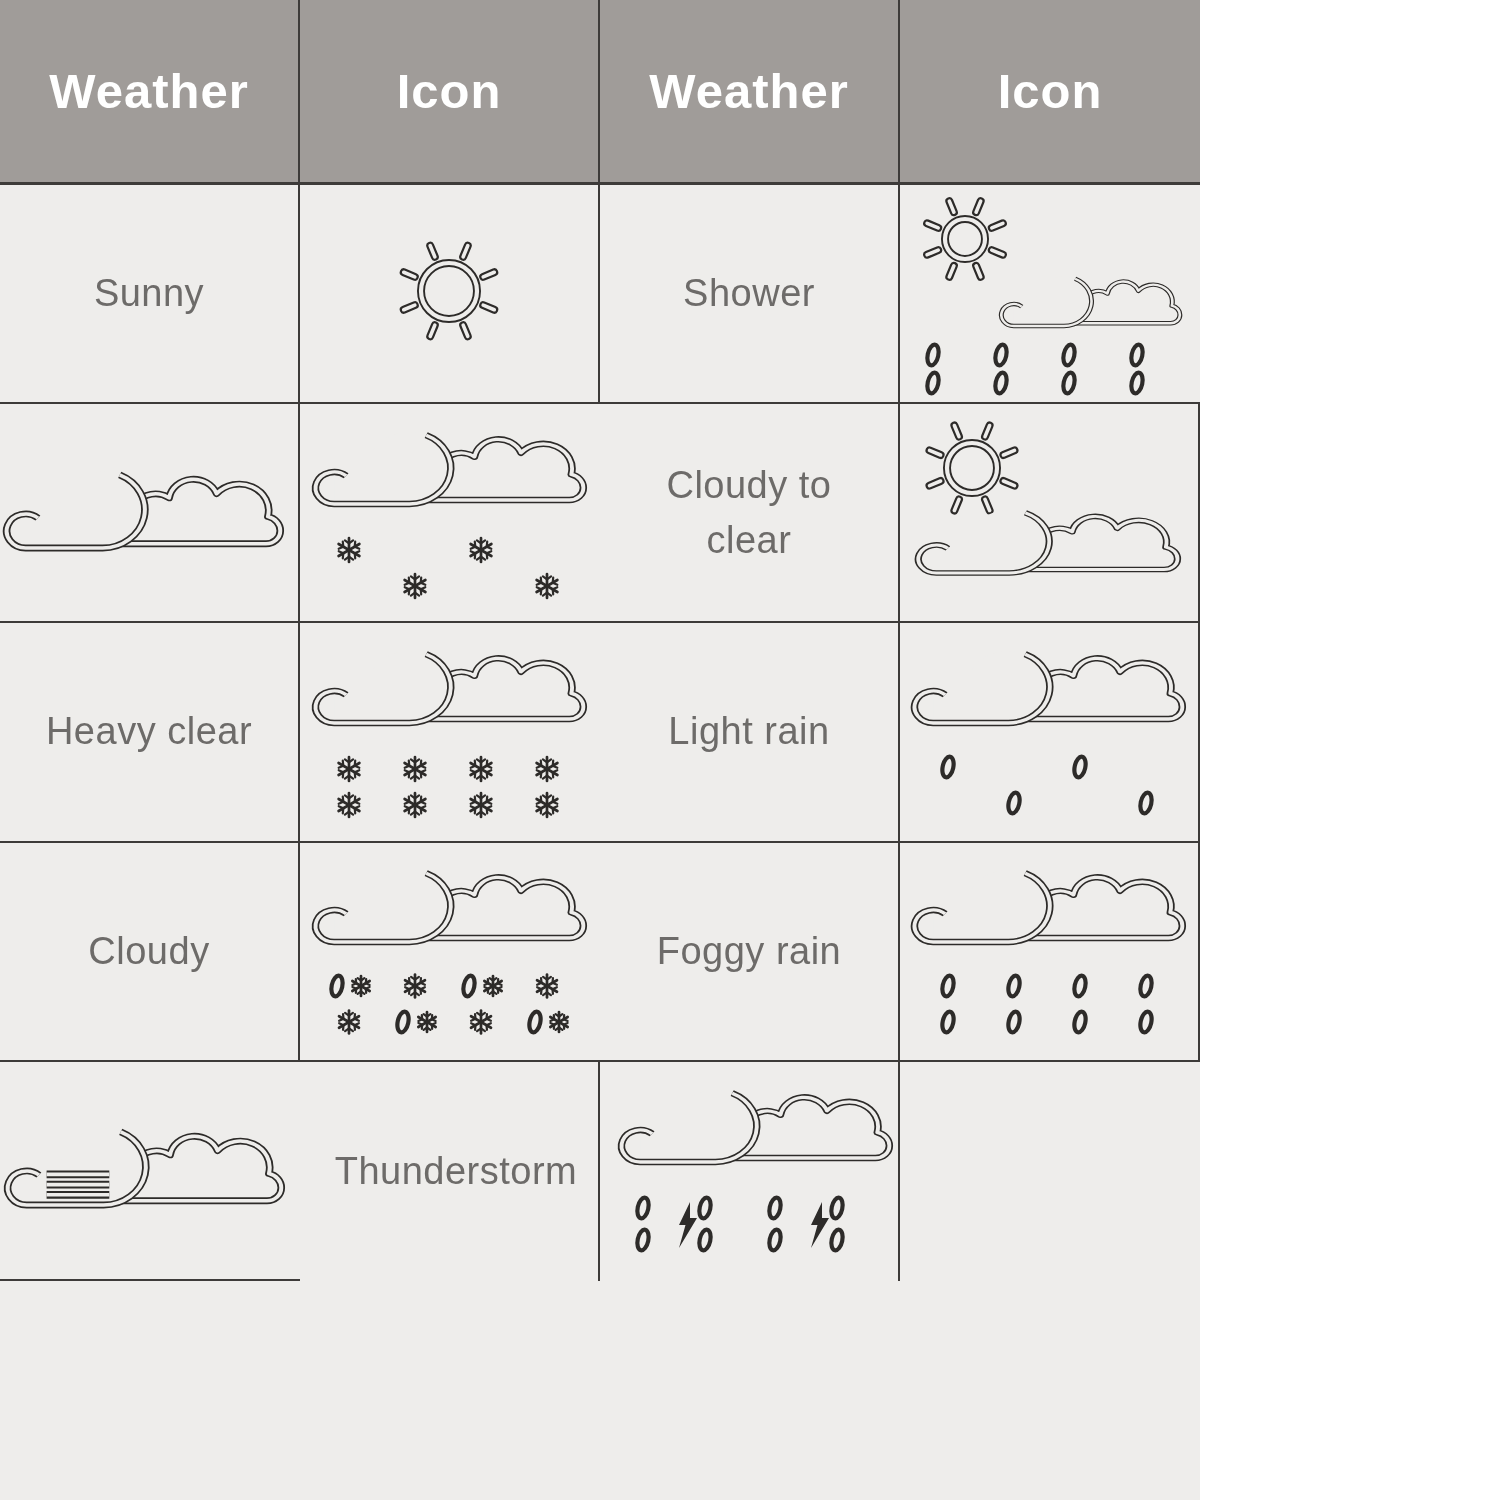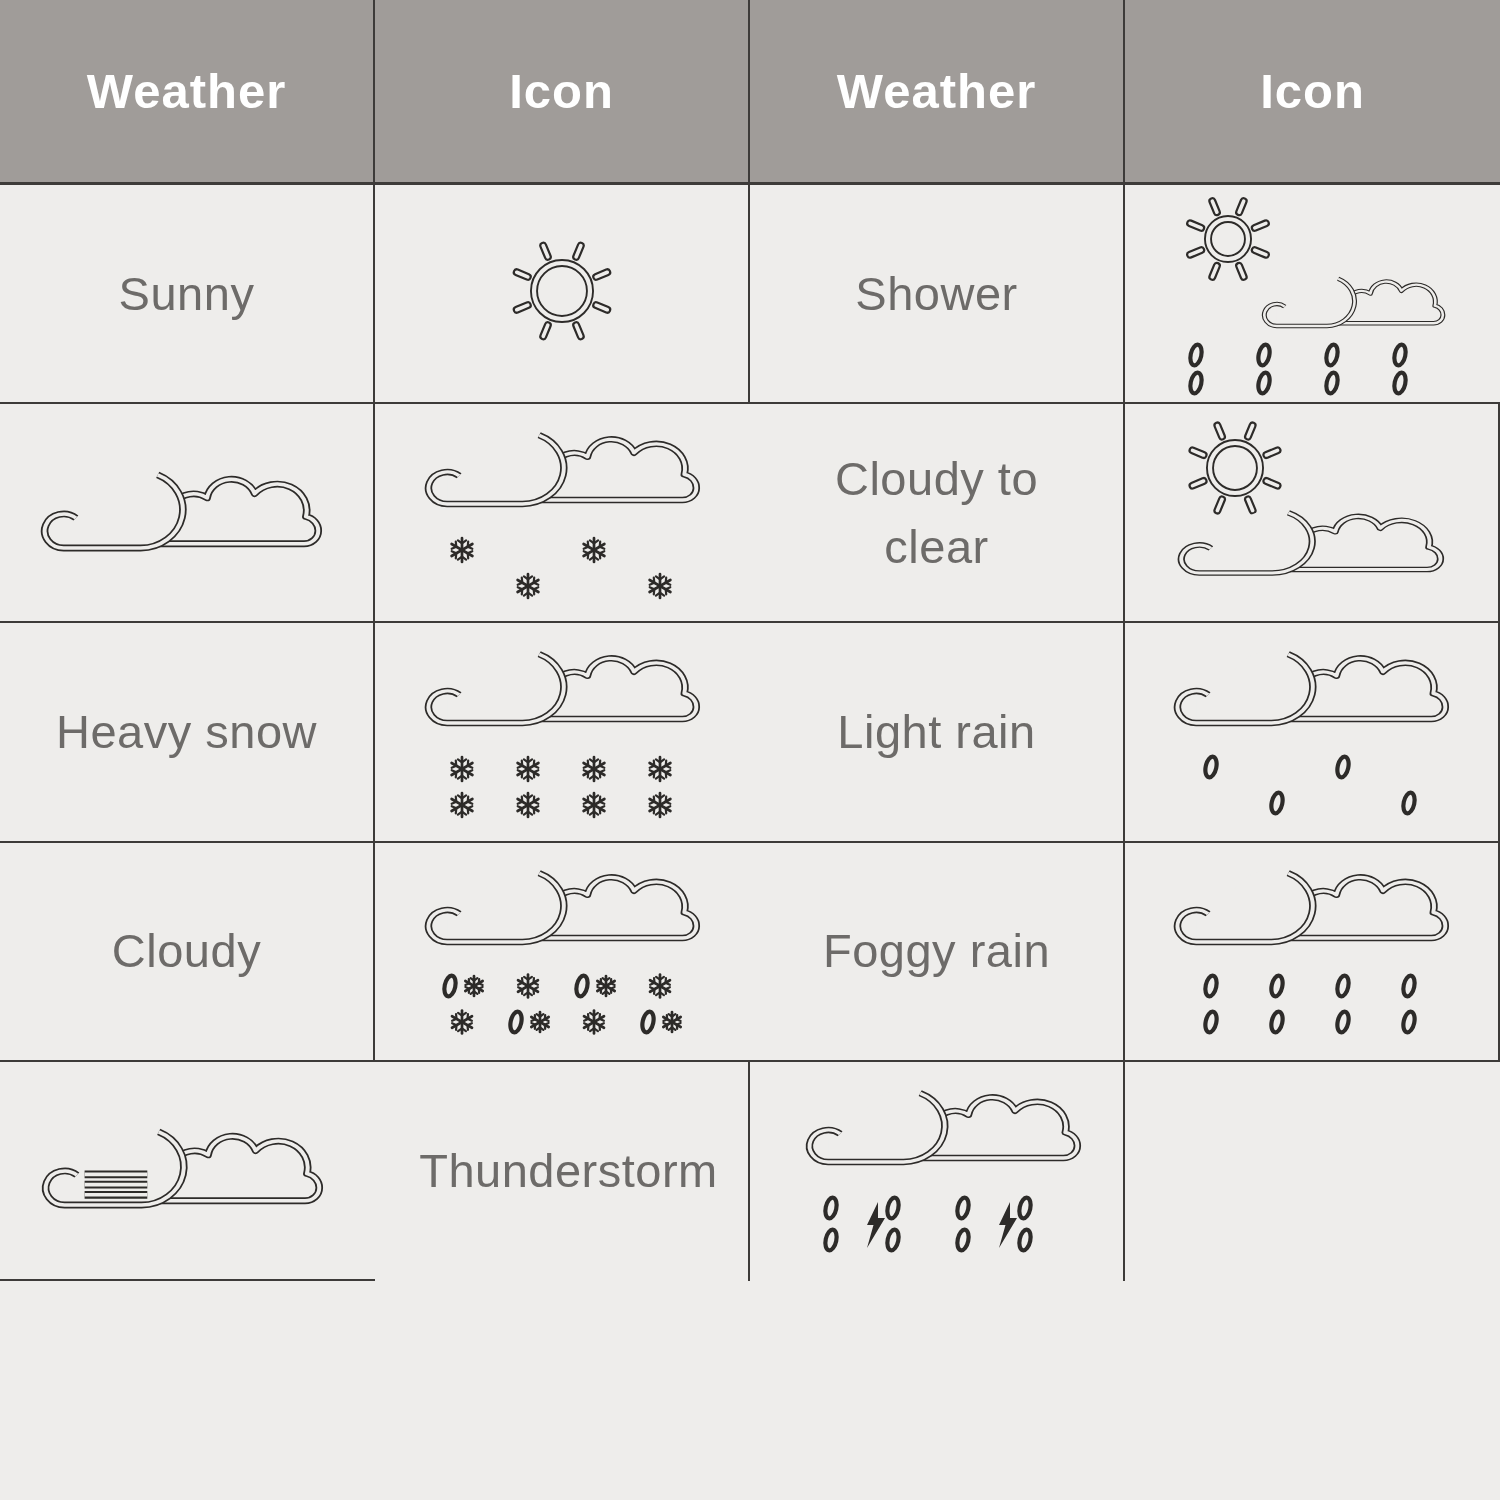--- a/index.html
+++ b/index.html
@@ -4,21 +4,21 @@
 <style>
   :root{
     --header-bg:#a09c99;
     --cell-bg:#eeedeb;
     --line:#3d3b39;
     --label:#6d6b69;
     --header-text:#ffffff;
   }
   html,body{margin:0;padding:0;background:#ffffff;}
   .table{
-    width:1500px;height:1500px;
+    width:1200px;height:1500px;
     display:grid;
     grid-template-columns:repeat(4,1fr);
     grid-template-rows:185px repeat(6,1fr);
     background:var(--cell-bg);
     font-family:"Liberation Sans", sans-serif;
     box-sizing:border-box;
   }
   .cell{
     display:flex;align-items:center;justify-content:center;
     border-right:2px solid var(--line);
@@ -33,21 +33,21 @@
     border-bottom-width:3px;
   }
   .header-label{
     color:var(--header-text);
     font-size:49px;
     font-weight:bold;
     letter-spacing:1px;
   }
   .label{
     color:var(--label);
-    font-size:47px;
+    font-size:38px;
     letter-spacing:.5px;
     text-align:center;
     white-space:pre-line;
     line-height:1.45;
   }
   .icon-box{
     width:330px;height:210px;
     display:flex;align-items:center;justify-content:center;
   }
   .icon-box svg{display:block;}
@@ -290,21 +290,21 @@
             <circle cx="108" cy="55" r="45" fill="#eeedeb"></circle>
             <circle cx="27" cy="80" r="20" fill="#eeedeb"></circle>
             <path d="M27 60 H108 V100 H27 Z" fill="#eeedeb"></path>
             <path d="M126 14 A45 45 0 0 1 108 100 L27 100 A20 20 0 1 1 39.9 64.7" fill="none" stroke="#2d2b29" stroke-width="8" stroke-linejoin="round"></path>
             <path d="M126 14 A45 45 0 0 1 108 100 L27 100 A20 20 0 1 1 39.9 64.7" fill="none" stroke="#eeedeb" stroke-width="4.2" stroke-linejoin="round"></path>
           </g>
         </svg>
       </div>
   </div>
   <div class="cell">
-    <span class="label">Heavy snow</span>
+    <span class="label">Heavy clear</span>
   </div>
   <div class="cell col4">
     <div class="icon-box">
         <svg viewBox="0 0 330 210" width="330" height="210">
           <g transform="translate(24 16) scale(0.93 0.8)">
             <path d="M118 95 L280 95 A15 15 0 0 0 295 80 A17 17 0 0 0 282 63 A31 31 0 0 0 228 36 A26 26 0 0 0 178 41 A24 24 0 0 0 140 57" fill="none" stroke="#2d2b29" stroke-width="8" stroke-linejoin="round"></path>
             <path d="M118 95 L280 95 A15 15 0 0 0 295 80 A17 17 0 0 0 282 63 A31 31 0 0 0 228 36 A26 26 0 0 0 178 41 A24 24 0 0 0 140 57" fill="none" stroke="#eeedeb" stroke-width="4.2" stroke-linejoin="round"></path>
             <circle cx="108" cy="55" r="45" fill="#eeedeb"></circle>
             <circle cx="27" cy="80" r="20" fill="#eeedeb"></circle>
             <path d="M27 60 H108 V100 H27 Z" fill="#eeedeb"></path>

